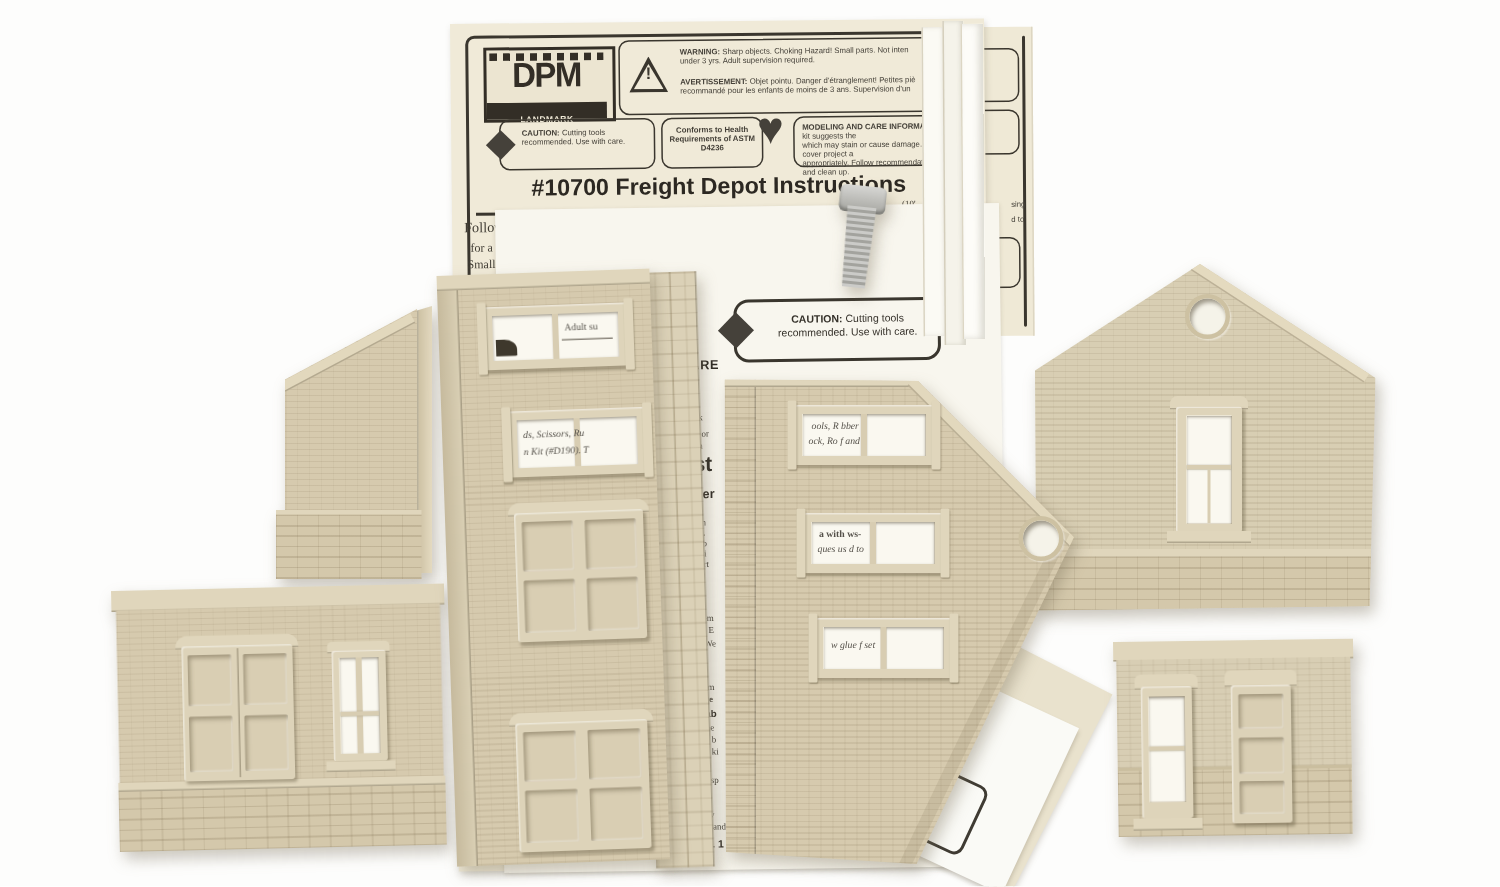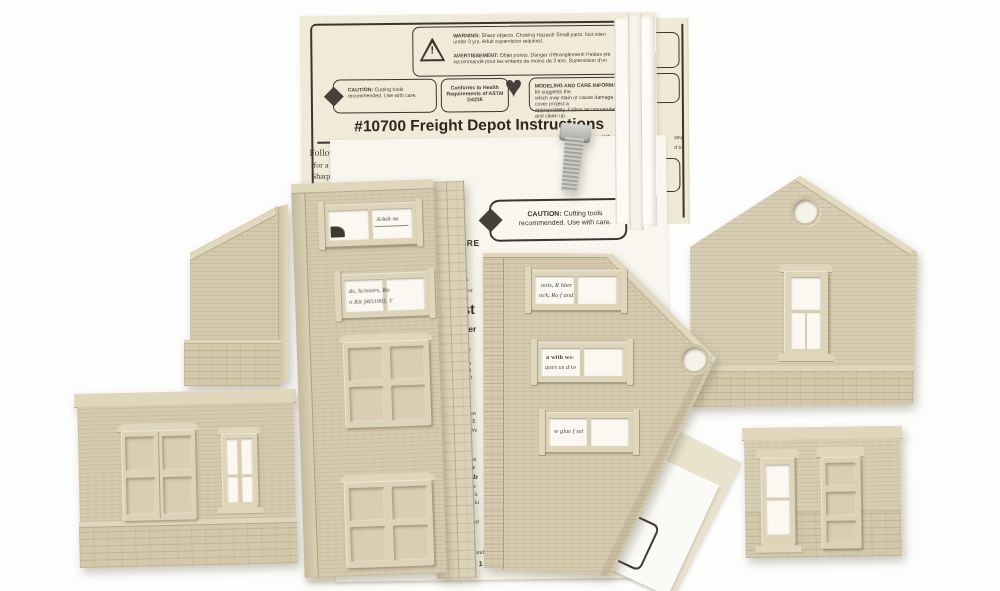--- a/index.html
+++ b/index.html
@@ -55,20 +55,27 @@
     <span class="tiny abs" style="left:34px;top:116px">sing</span>
     <span class="tiny abs" style="left:34px;top:126px">d to</span>
     <div class="box" style="left:-20px;top:140px;width:58px;height:32px">
       <span class="tiny abs" style="left:22px;top:10px">bor</span>
     </div>
   </div>
 
   <div class="abs" style="left:300px;top:16px;width:356px;height:565px;background:#f0ead8;z-index:2;transform:rotate(-.6deg);transform-origin:top left;box-shadow:1px 2px 4px rgba(120,110,90,.25)">
     <div class="abs" style="left:10px;top:8px;width:334px;height:540px;border:2px solid #3a362e;border-radius:6px"></div>
 
+    <div class="abs" style="left:22px;top:16px;width:84px;height:46px;border:2px solid #332e26;background:#ece5d1">
+      <div class="abs" style="left:2px;top:2px;width:76px;height:5px;background:repeating-linear-gradient(90deg,#332e26 0 5px,rgba(0,0,0,0) 5px 9px)"></div>
+      <div class="abs" style="left:0;top:4px;width:80px;text-align:center;font-weight:900;font-size:22px;letter-spacing:-1px;color:#332e26;transform:scaleY(1.05)">DPM</div>
+      <div class="abs" style="left:0;bottom:0;width:80px;height:11px;background:#332e26;color:#f0ead8;text-align:center">
+        <span style="font-size:5.6px;font-weight:bold;letter-spacing:.4px;line-height:11px">LANDMARK STRUCTURES™</span>
+      </div>
+    </div>
 
     <div class="box" style="left:112px;top:12px;width:238px;height:48px">
       <div class="tri-out" style="left:6px;top:10px;width:26px;height:24px"></div>
       <div class="tri-in" style="left:9px;top:15px;width:20px;height:17px"></div>
       <div class="abs" style="left:6px;top:16px;width:26px;text-align:center;font-weight:bold;font-size:11px;color:#3a362e">!</div>
       <div class="abs tiny" style="left:40px;top:5px;width:190px">
         <b>WARNING:</b>
         <span>Sharp objects. Choking Hazard! Small parts. Not inten</span><br>
         <span>under 3 yrs. Adult supervision required.</span>
       </div>
@@ -100,21 +107,21 @@
     </div>
 
     <div class="abs" style="left:10px;top:102px;width:336px;text-align:center;font-weight:bold;font-size:15.5px;color:#2c2822">#10700 Freight Depot Instructions</div>
     <div class="abs" style="left:16px;top:126px;width:322px;height:2px;background:#3a362e"></div>
 
     <div class="abs" style="left:8px;top:132px;width:330px;font-family:'Liberation Serif',serif;font-size:9.5px;color:#3f3b33;white-space:nowrap">
       <span>Follow  the  enclosed  HO  scale  General  Instructions</span>&nbsp;&nbsp;&nbsp;
       <b>Chimneys</b>
     </div>
     <span class="frag" style="left:12px;top:146px;font-size:8px">for a</span>
-    <span class="frag" style="left:10px;top:157px;font-size:8px">Sharp</span>
+    <span class="frag" style="left:10px;top:157px;font-size:8px">Small</span>
     <span class="frag" style="left:10px;top:167px;font-size:8px">includ</span>
     <span class="frag" style="left:10px;top:177px;font-size:8px">befor</span>
     <span class="frag" style="left:300px;top:121px">(10'</span>
     <span class="frag" style="left:301px;top:131px">ht w</span>
   </div>
 
   <div class="abs" style="left:330px;top:140px;width:336px;height:442px;background:#f8f6ee;z-index:3;transform:rotate(-.8deg);transform-origin:top left;box-shadow:0 1px 3px rgba(120,110,90,.25)">
     <span class="abs" style="left:106px;top:74px;font-size:6.5px;color:#46423a">3 yrs.</span>
     <div class="box" style="left:158px;top:62px;width:134px;height:38px;border-width:2px;border-radius:10px">
       <div class="diamond" style="left:-9px;top:10px;width:17px;height:17px"></div>

